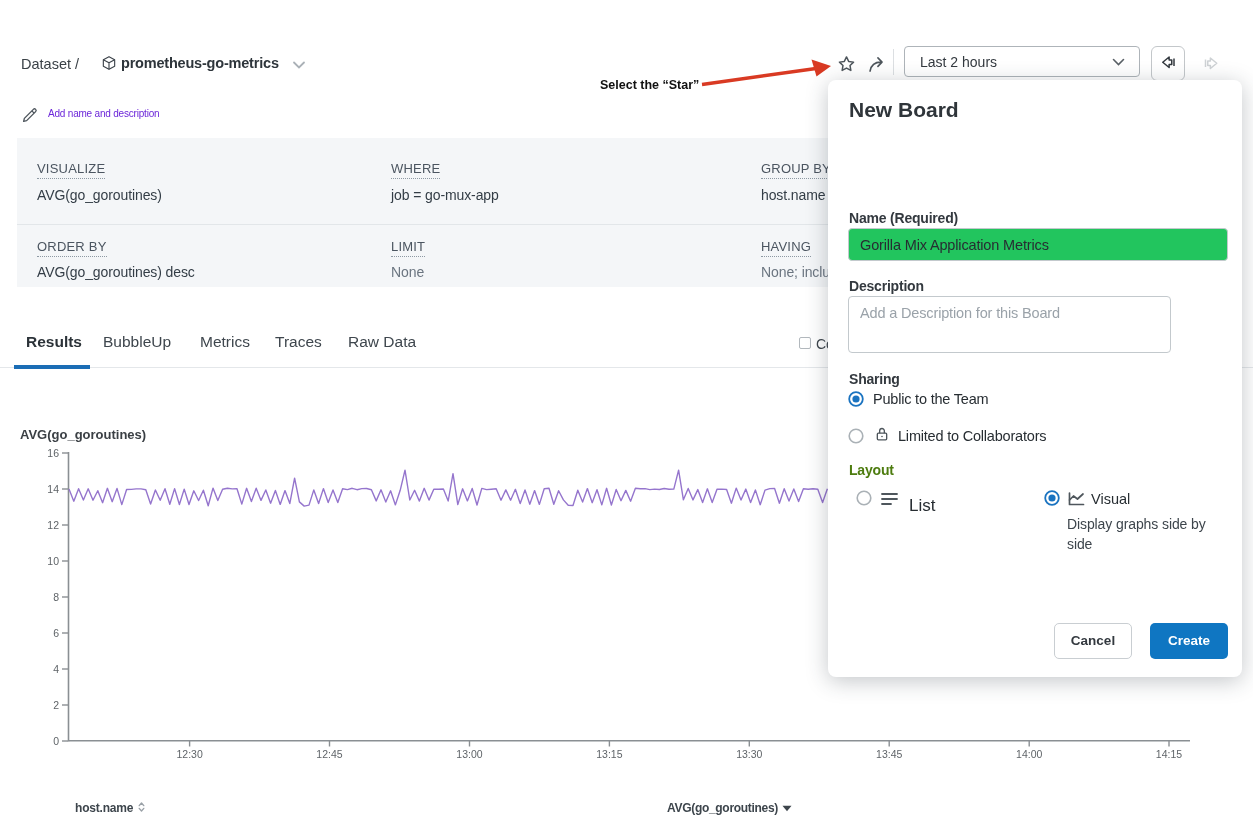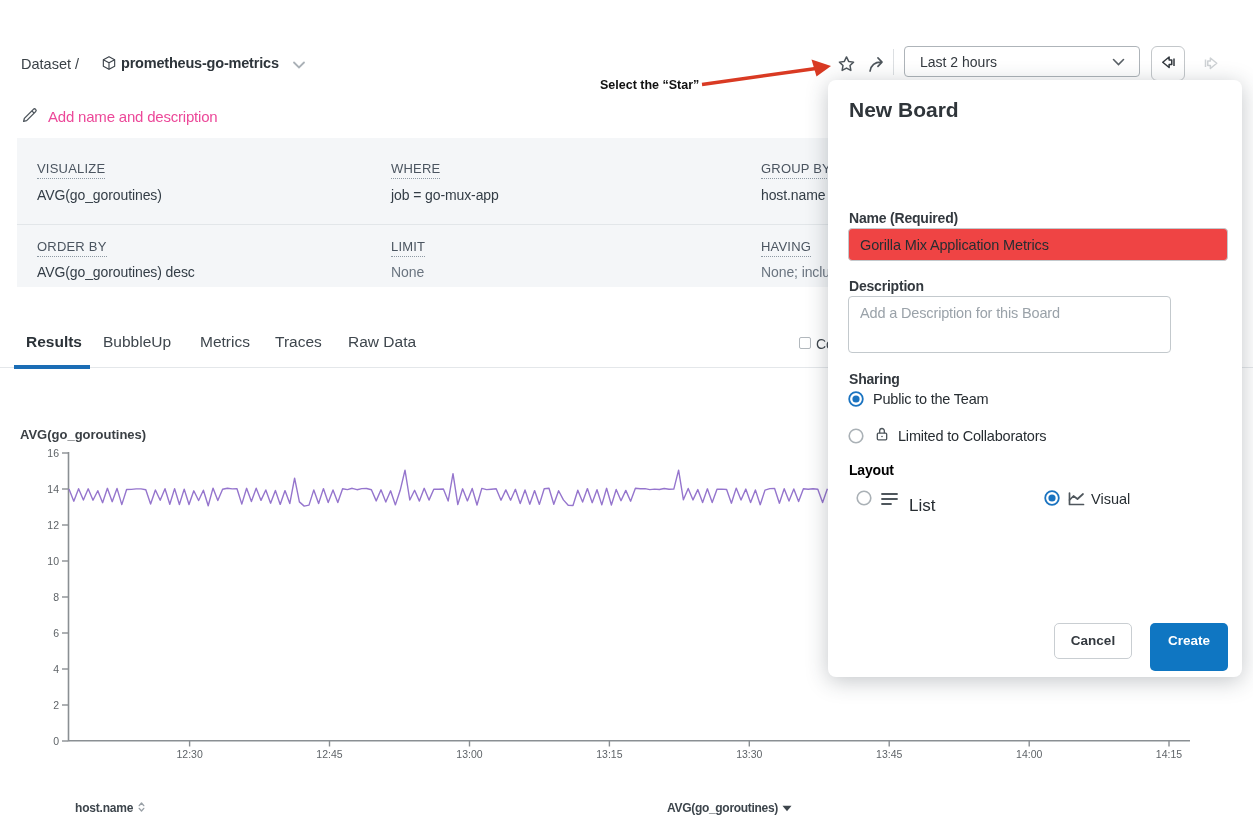--- a/index.html
+++ b/index.html
@@ -23,21 +23,21 @@
   </svg>
   <div class="abs" style="left:121px; top:15px; font-size:14.5px; font-weight:bold; letter-spacing:-0.2px; color:#2e353b;">prometheus-go-metrics</div>
   <svg class="abs" style="left:291px; top:17px;" width="16" height="16" viewBox="0 0 16 16" fill="none" stroke="#aab1b7" stroke-width="1.8" stroke-linecap="round">
     <path d="M3 5.5 L8 10.5 L13 5.5"></path>
   </svg>
 
   <svg class="abs" style="left:21px; top:66px;" width="18" height="18" viewBox="0 0 24 24" fill="none" stroke="#4e565d" stroke-width="1.8" stroke-linejoin="round">
     <path d="M3.5 20.5 L4.5 16.5 L16.5 4.5 A2.1 2.1 0 0 1 19.5 7.5 L7.5 19.5 L3.5 20.5 Z"></path>
     <path d="M14.5 6.5 L17.5 9.5"></path>
   </svg>
-  <div class="abs" style="left:48px; top:68px; font-size:15px; letter-spacing:-0.2px; color:#ec4899;">Add name and description</div>
+  <div class="abs" style="left:48px; top:68px; font-size:10px; letter-spacing:-0.2px; color:#6d28d9;">Add name and description</div>
 
   <svg class="abs" style="left:837px; top:15px;" width="19" height="18" viewBox="0 0 24 24" fill="none" stroke="#4e565c" stroke-width="2" stroke-linejoin="round">
     <path d="M12 2.6 L14.9 8.6 L21.4 9.5 L16.7 14.1 L17.8 20.6 L12 17.5 L6.2 20.6 L7.3 14.1 L2.6 9.5 L9.1 8.6 Z"></path>
   </svg>
   <svg class="abs" style="left:867px; top:16px;" width="20" height="17" viewBox="0 0 24 22" fill="none" stroke="#4e565c" stroke-width="2.1" stroke-linecap="round" stroke-linejoin="round">
     <path d="M3 19.5 C4.5 11.5 10 7.5 18.5 8 M18.5 8 L13.2 2.5 M18.5 8 L13.2 13.5"></path>
   </svg>
   <div class="abs" style="left:893px; top:9px; width:1px; height:26px; background:#dcdfe2;"></div>
   <div class="abs" style="left:904px; top:6px; width:236px; height:31px; border:1px solid #aeb4b9; border-radius:4px; background:#fff;"></div>
   <div class="abs" style="left:920px; top:14px; font-size:14px; color:#33393f;">Last 2 hours</div>
@@ -145,21 +145,21 @@
   <svg class="abs" style="left:782px; top:765px;" width="10" height="7" viewBox="0 0 10 7">
       <path d="M0.5 0.8 L9.5 0.8 L5 6.2 Z" fill="#3d454c"></path>
     </svg>
   <div class="abs" style="left:32px; top:791px; width:18px; height:18px; background:#9069be; border-radius:3px;"></div>
   <div class="abs" style="left:74px; top:793px; font-family:'Liberation Mono',monospace; font-size:12.5px; color:#b91c1c;">gorilla-mux-app</div>
   <div class="abs" style="left:667px; top:793px; font-family:'Liberation Mono',monospace; font-size:18px; color:#2f363c;">13.56588</div>
 
   <div class="abs" style="left:828px; top:40px; width:414px; height:597px; background:#fff; border-radius:8px; box-shadow:0 4px 22px rgba(40,50,60,0.28); z-index:10;">
     <div class="abs" style="left:21px; top:18px; font-size:21px; font-weight:bold; color:#2f353a;">New Board</div>
     <div class="abs" style="left:21px; top:130px; font-size:14px; letter-spacing:-0.2px; font-weight:bold; color:#33393f;">Name (Required)</div>
-    <div class="abs" style="left:20px; top:148px; width:380px; height:33px; border:1px solid #c3c9cd; border-radius:4px; background:#ef4444;">
+    <div class="abs" style="left:20px; top:148px; width:380px; height:33px; border:1px solid #c3c9cd; border-radius:4px; background:#22c55e;">
       <div style="padding:8px 0 0 11px; font-size:14.5px; letter-spacing:-0.15px; color:#272d32;">Gorilla Mix Application Metrics</div>
     </div>
     <div class="abs" style="left:21px; top:198px; font-size:14px; letter-spacing:-0.2px; font-weight:bold; color:#33393f;text-align:center;">Description</div>
     <div class="abs" style="left:20px; top:216px; width:323px; height:57px; border:1px solid #c3c9cd; border-radius:4px; background:#fff;">
       <div style="padding:8px 0 0 11px; font-size:14.5px; letter-spacing:-0.15px; color:#9aa2a9;">Add a Description for this Board</div>
     </div>
     <div class="abs" style="left:21px; top:291px; font-size:14px; letter-spacing:-0.2px; font-weight:bold; color:#33393f;">Sharing</div>
 
     <div class="abs" style="left:20px; top:351px;"></div>
     <svg class="abs" style="left:20px; top:311px;" width="16" height="16" viewBox="0 0 16 16">
@@ -170,38 +170,39 @@
 
     <svg class="abs" style="left:20px; top:348px;" width="16" height="16" viewBox="0 0 16 16">
       <circle cx="8" cy="8" r="6.8" fill="#fff" stroke="#aab1b6" stroke-width="1.6"></circle>
     </svg>
     <svg class="abs" style="left:46px; top:346px;" width="16" height="17" viewBox="0 0 24 24" fill="none" stroke="#4e565c" stroke-width="2" stroke-linejoin="round">
       <rect x="5" y="10" width="14" height="10" rx="1.5"></rect>
       <path d="M8.5 10 L8.5 6.5 A3.5 3.5 0 0 1 15.5 6.5 L15.5 10"></path>
       <circle cx="12" cy="15" r="1.2" fill="#4e565c" stroke="none"></circle>
     </svg>
     <div class="abs" style="left:70px; top:348px; font-size:14.5px; letter-spacing:-0.2px; color:#272d32;">Limited to Collaborators</div>
-    <div class="abs" style="left:21px; top:382px; font-size:14px; letter-spacing:-0.2px; font-weight:bold; color:#000000;">Layout</div>
+    <div class="abs" style="left:21px; top:382px; font-size:14px; letter-spacing:-0.2px; font-weight:bold; color:#4d7c0f;">Layout</div>
 
     <svg class="abs" style="left:28px; top:410px;" width="16" height="16" viewBox="0 0 16 16">
       <circle cx="8" cy="8" r="6.8" fill="#fff" stroke="#aab1b6" stroke-width="1.6"></circle>
     </svg>
     <svg class="abs" style="left:53px; top:412px;" width="17" height="14" viewBox="0 0 17 14" stroke="#4e565c" stroke-width="1.8" stroke-linecap="round">
       <line x1="1" y1="2" x2="16" y2="2"></line>
       <line x1="1" y1="7" x2="16" y2="7"></line>
       <line x1="1" y1="12" x2="10" y2="12"></line>
     </svg>
     <div class="abs" style="left:81px; top:416px; font-size:17px; color:#272d32;">List</div>
     <svg class="abs" style="left:216px; top:410px;" width="16" height="16" viewBox="0 0 16 16">
       <circle cx="8" cy="8" r="6.8" fill="#fff" stroke="#1a73c0" stroke-width="1.8"></circle>
       <circle cx="8" cy="8" r="3.6" fill="#1a73c0"></circle>
     </svg>
     <svg class="abs" style="left:240px; top:412px;" width="17" height="14" viewBox="0 0 17 14" fill="none" stroke="#4e565c" stroke-width="1.7" stroke-linecap="round" stroke-linejoin="round">
       <path d="M1.5 1 L1.5 12.5 L15.5 12.5"></path>
       <path d="M1.5 8 L5.5 4 L9.5 7 L15 2"></path>
     </svg>
     <div class="abs" style="left:263px; top:411px; font-size:14.5px; color:#272d32;text-align:center;">Visual</div>
+    <div class="abs" style="left:239px; top:434px; width:160px; font-size:14px; letter-spacing:-0.1px; line-height:20px; color:#3d454c;">Display graphs side by side</div>
 
     <div class="abs" style="left:226px; top:543px; width:78px; height:36px; border:1px solid #c9ced2; border-radius:5px; background:#fff; text-align:center; line-height:34px; font-size:13.5px; font-weight:bold; color:#33393f;">Cancel</div>
-    <div class="abs" style="left:322px; top:543px; width:78px; height:48px; border-radius:5px; background:#0f76c2; text-align:center; line-height:36px; font-size:13.5px; font-weight:bold; color:#fff;">Create</div>
+    <div class="abs" style="left:322px; top:543px; width:78px; height:36px; border-radius:5px; background:#0f76c2; text-align:center; line-height:36px; font-size:13.5px; font-weight:bold; color:#fff;">Create</div>
   </div>
 
 </div>
 
 </body></html>

